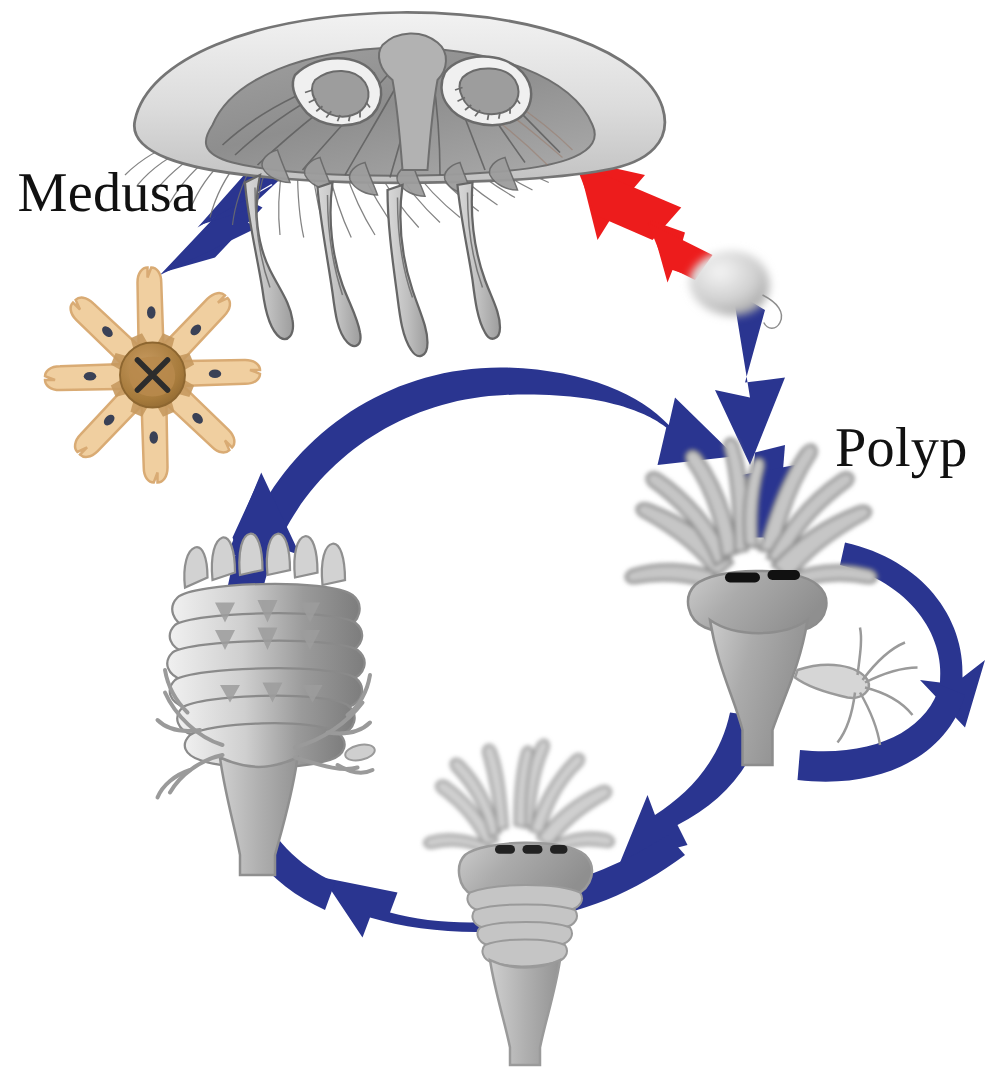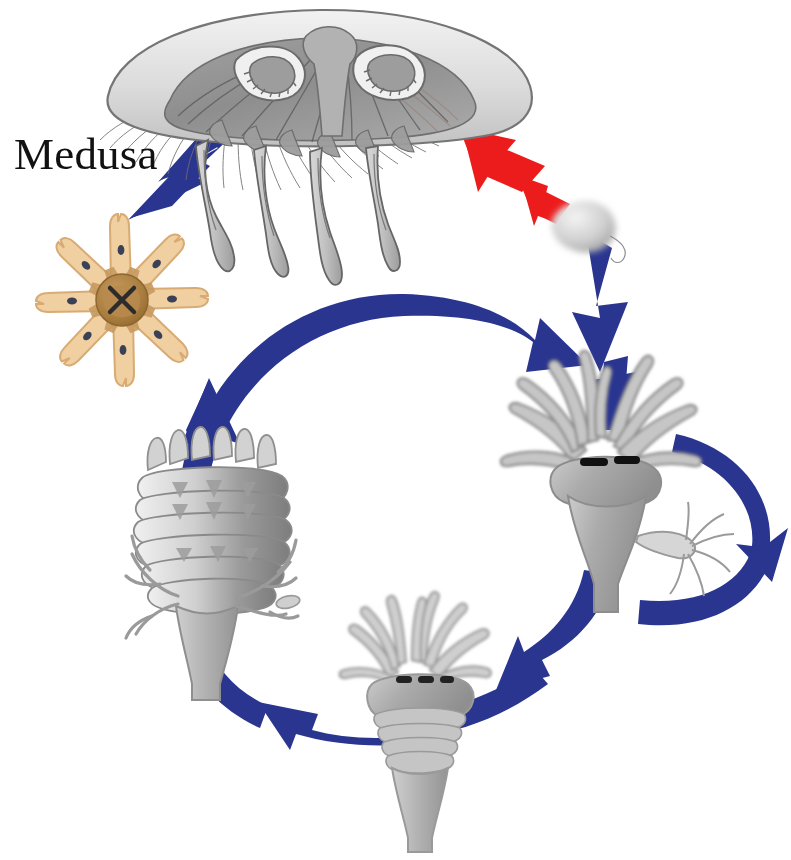--- a/index.html
+++ b/index.html
@@ -579,14 +579,15 @@
         <circle cx="0" cy="0" r="26" fill="url(#ephyraCenter)" stroke="#8d6630" stroke-width="1.5"></circle>
         <path d="M-15,-11 C -6,-16 8,-16 15,-10 C 20,-2 19,9 12,14 C 3,19 -9,18 -15,11 C -20,4 -20,-6 -15,-11 Z" fill="#b98a4c" opacity="0.85"></path>
 
         <path d="M-12,-12 L12,12 M12,-12 L-12,12" stroke="#2c2c2c" stroke-width="4.5" stroke-linecap="round" fill="none"></path>
       </g>
     </g>
   </svg>
 
   <div class="stage-label" id="label-medusa">Medusa</div>
 
+  <div class="stage-label" id="label-polyp">Polyp</div>
 
 </div>
 
 </body></html>

